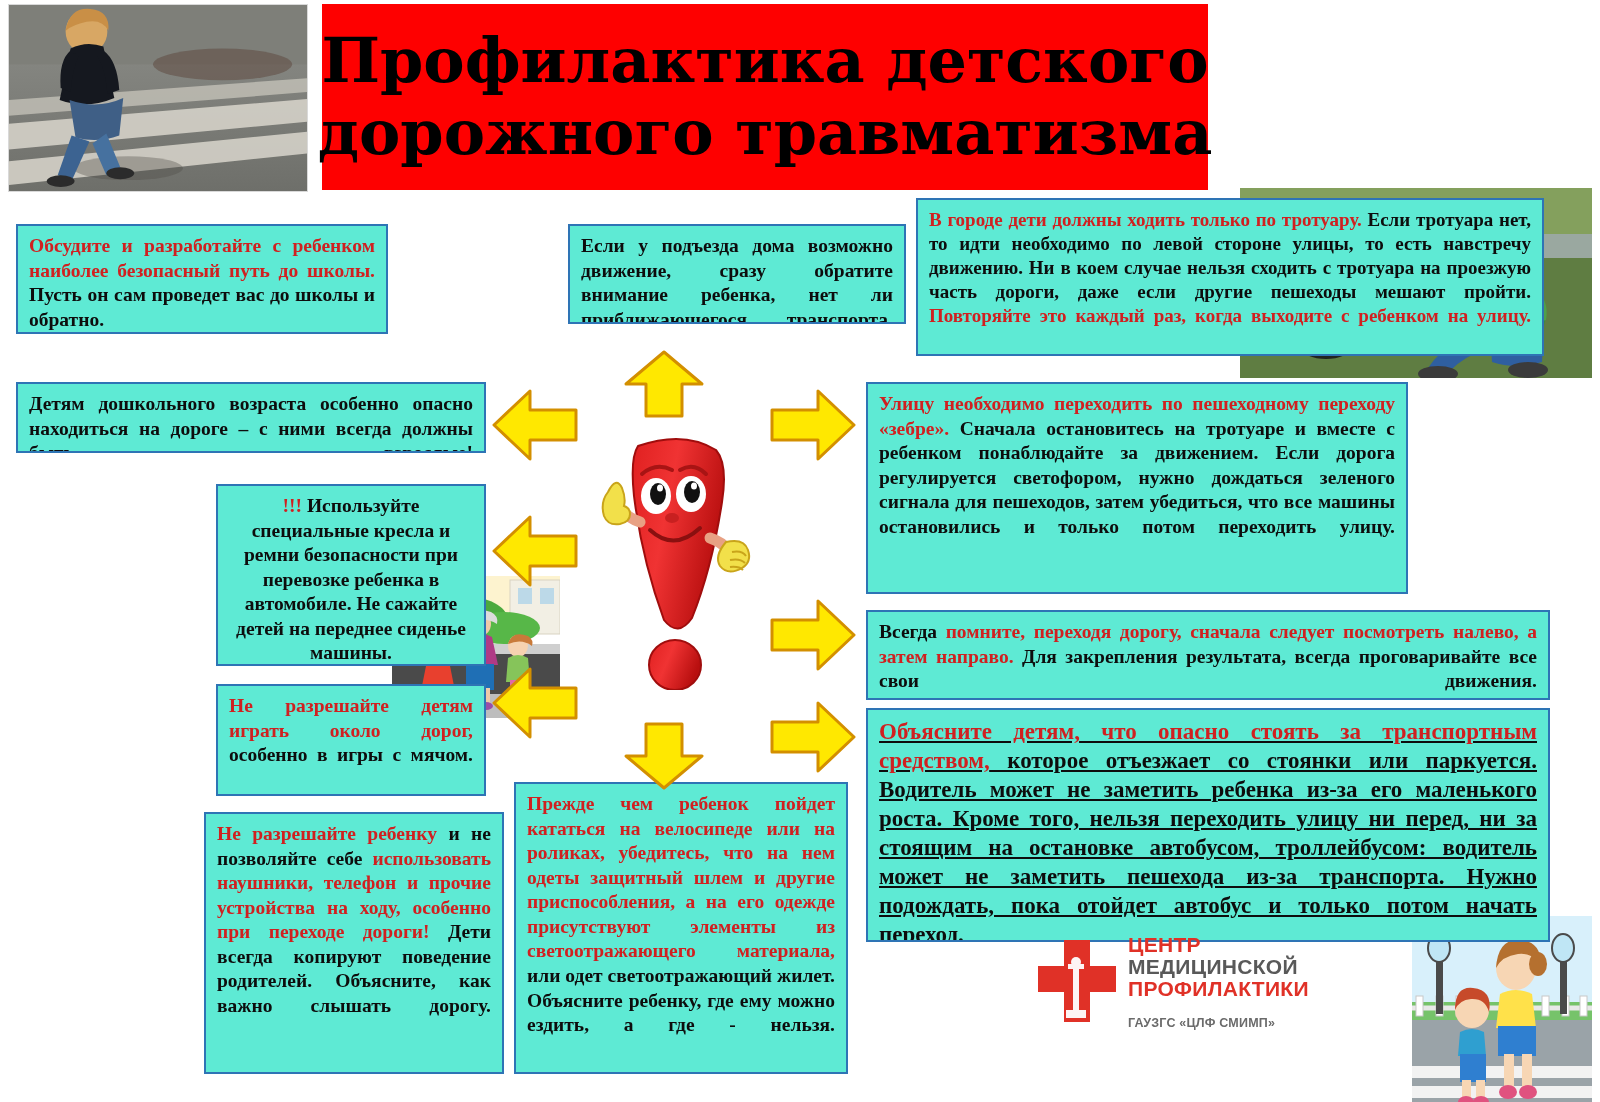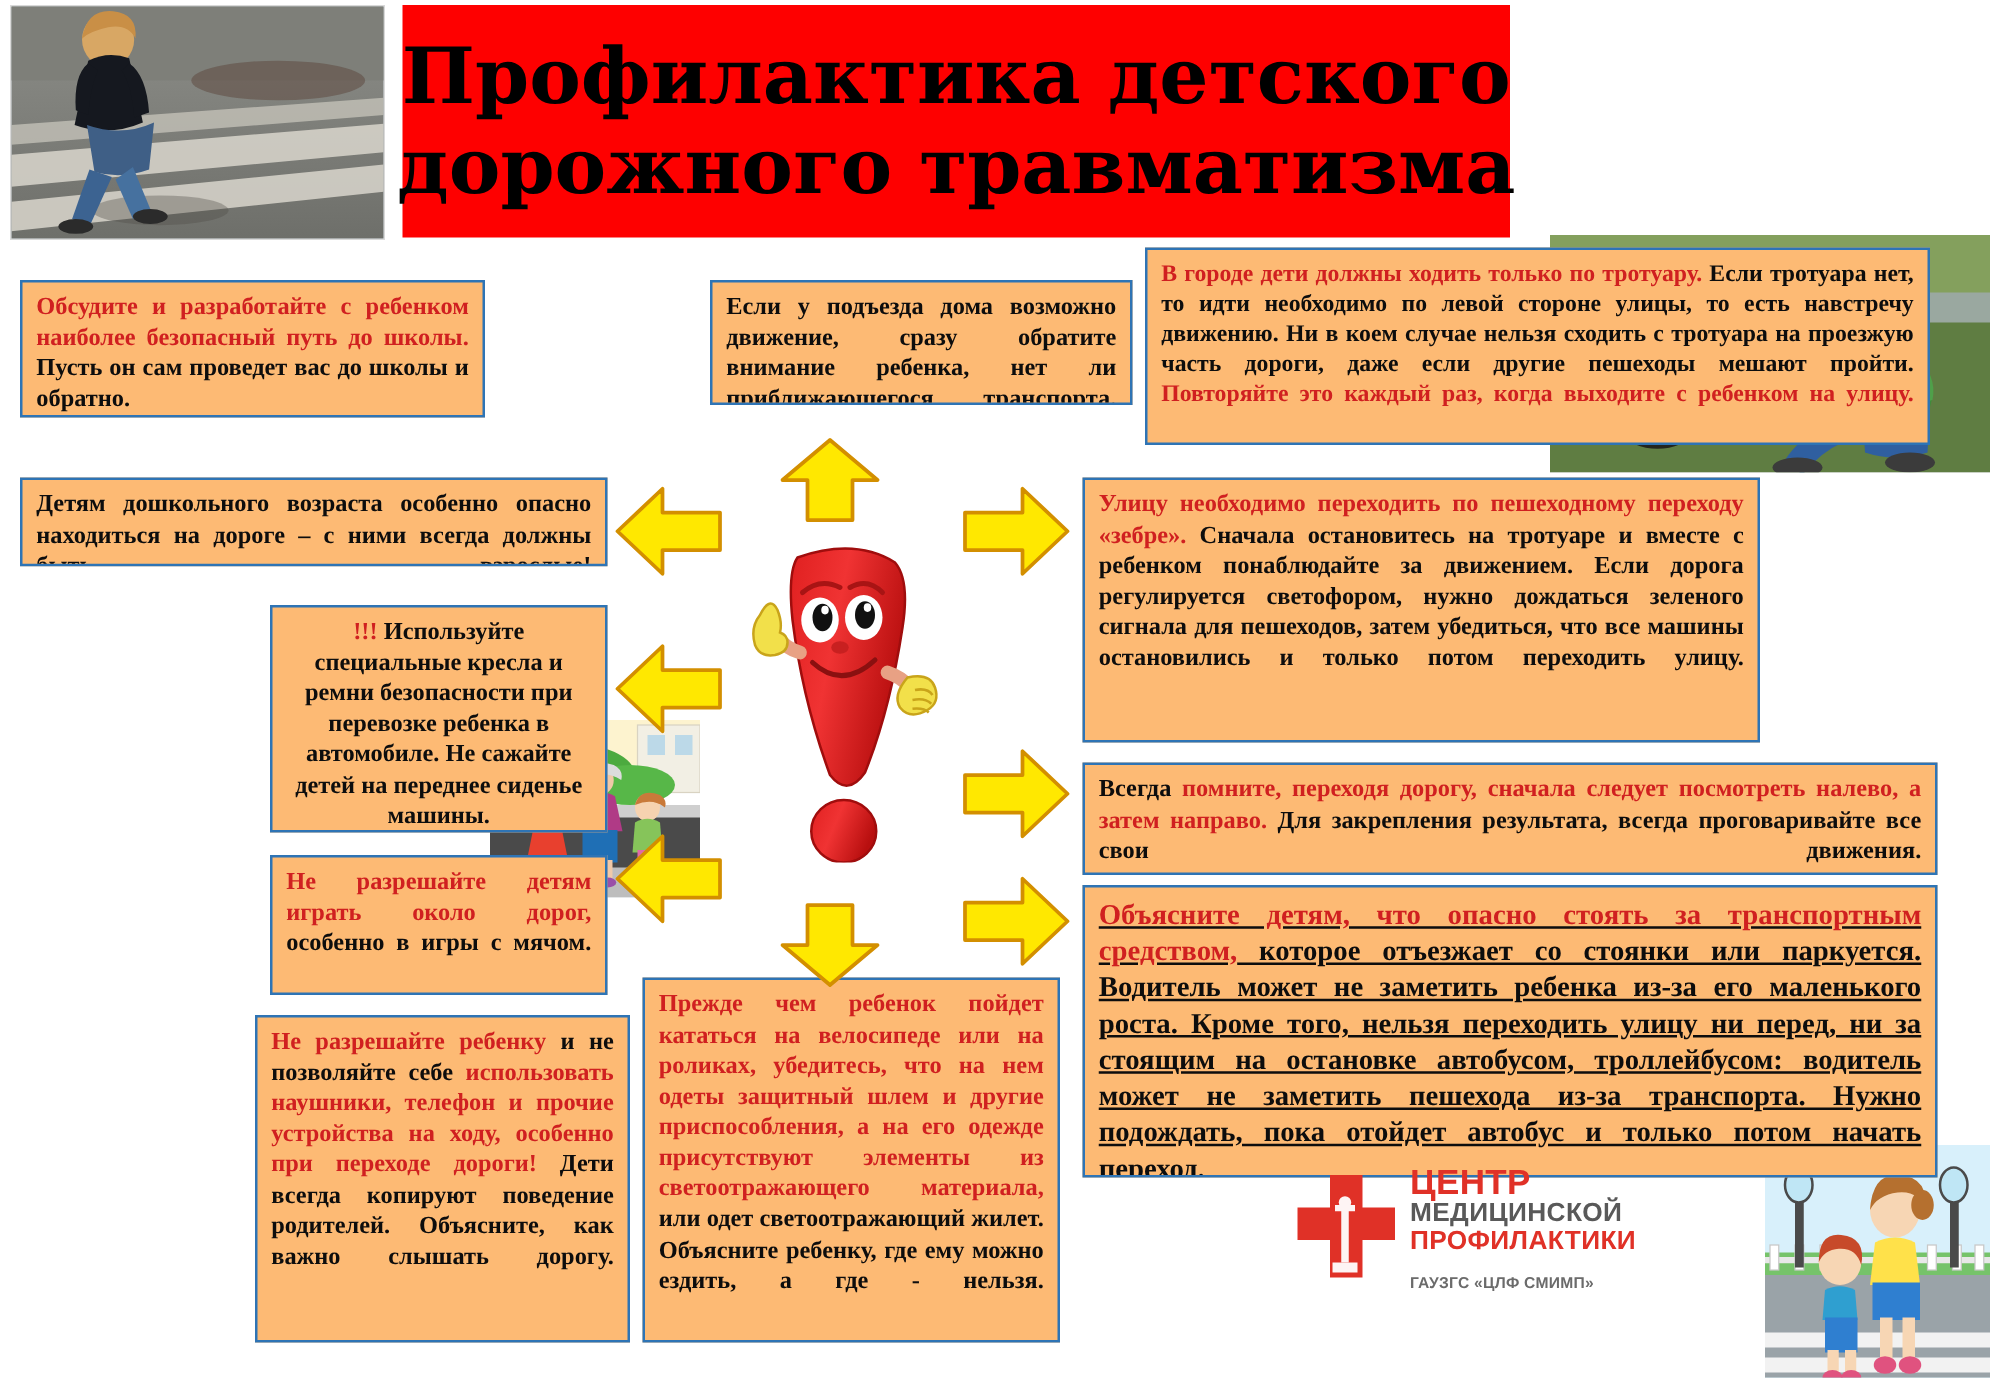--- a/index.html
+++ b/index.html
@@ -27,21 +27,21 @@
     font-weight: bold;
     color: #000;
     font-size: 62px;
     letter-spacing: 0px;
     white-space: nowrap;
     text-align: center;
   }
 
   
   .info-box {
-    background: #fdba74;
+    background: #5eead4;
     border: 2px solid #2e74b5;
     padding: 8px 11px 6px 11px;
     font-family: "Liberation Serif", serif;
     font-weight: bold;
     font-size: 19.5px;
     line-height: 1.26;
     color: #0d0d0d;
     text-align: justify;
     text-justify: inter-word;
     overflow: hidden;
@@ -61,21 +61,21 @@
   .arrow svg { display: block; width: 100%; height: 100%; }
 
   
   .excl { position: absolute; }
   .excl svg { display: block; width: 100%; height: 100%; }
 
   
   .logo { position: absolute; display: flex; align-items: center; }
   .logo-mark { width: 92px; height: 92px; flex: 0 0 auto; }
   .logo-text { margin-left: 6px; font-family: "Liberation Sans", sans-serif; line-height: 1.05; }
-  .logo-l1 { color: #e03127; font-weight: bold; font-size: 28px; letter-spacing: .3px;}
+  .logo-l1 { color: #e03127; font-weight: bold; font-size: 21px; letter-spacing: .3px;}
   .logo-l2 { color: #595959; font-weight: bold; font-size: 21px; letter-spacing: .3px;}
   .logo-l3 { color: #e03127; font-weight: bold; font-size: 21px; letter-spacing: .3px;}
   .logo-l4 { color: #6b6b6b; font-weight: bold; font-size: 12.5px; margin-top: 16px; letter-spacing: .2px;}
 </style>
 </head>
 <body>
 
 <div class="poster">
 
   <div class="photo abs" style="left:8px; top:4px; width:300px; height:188px; border:1px solid #d9d9d9;">

